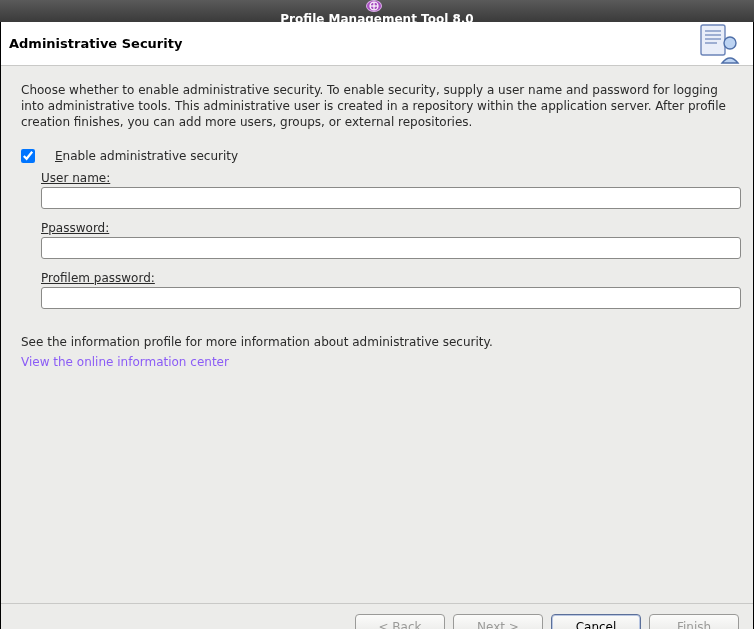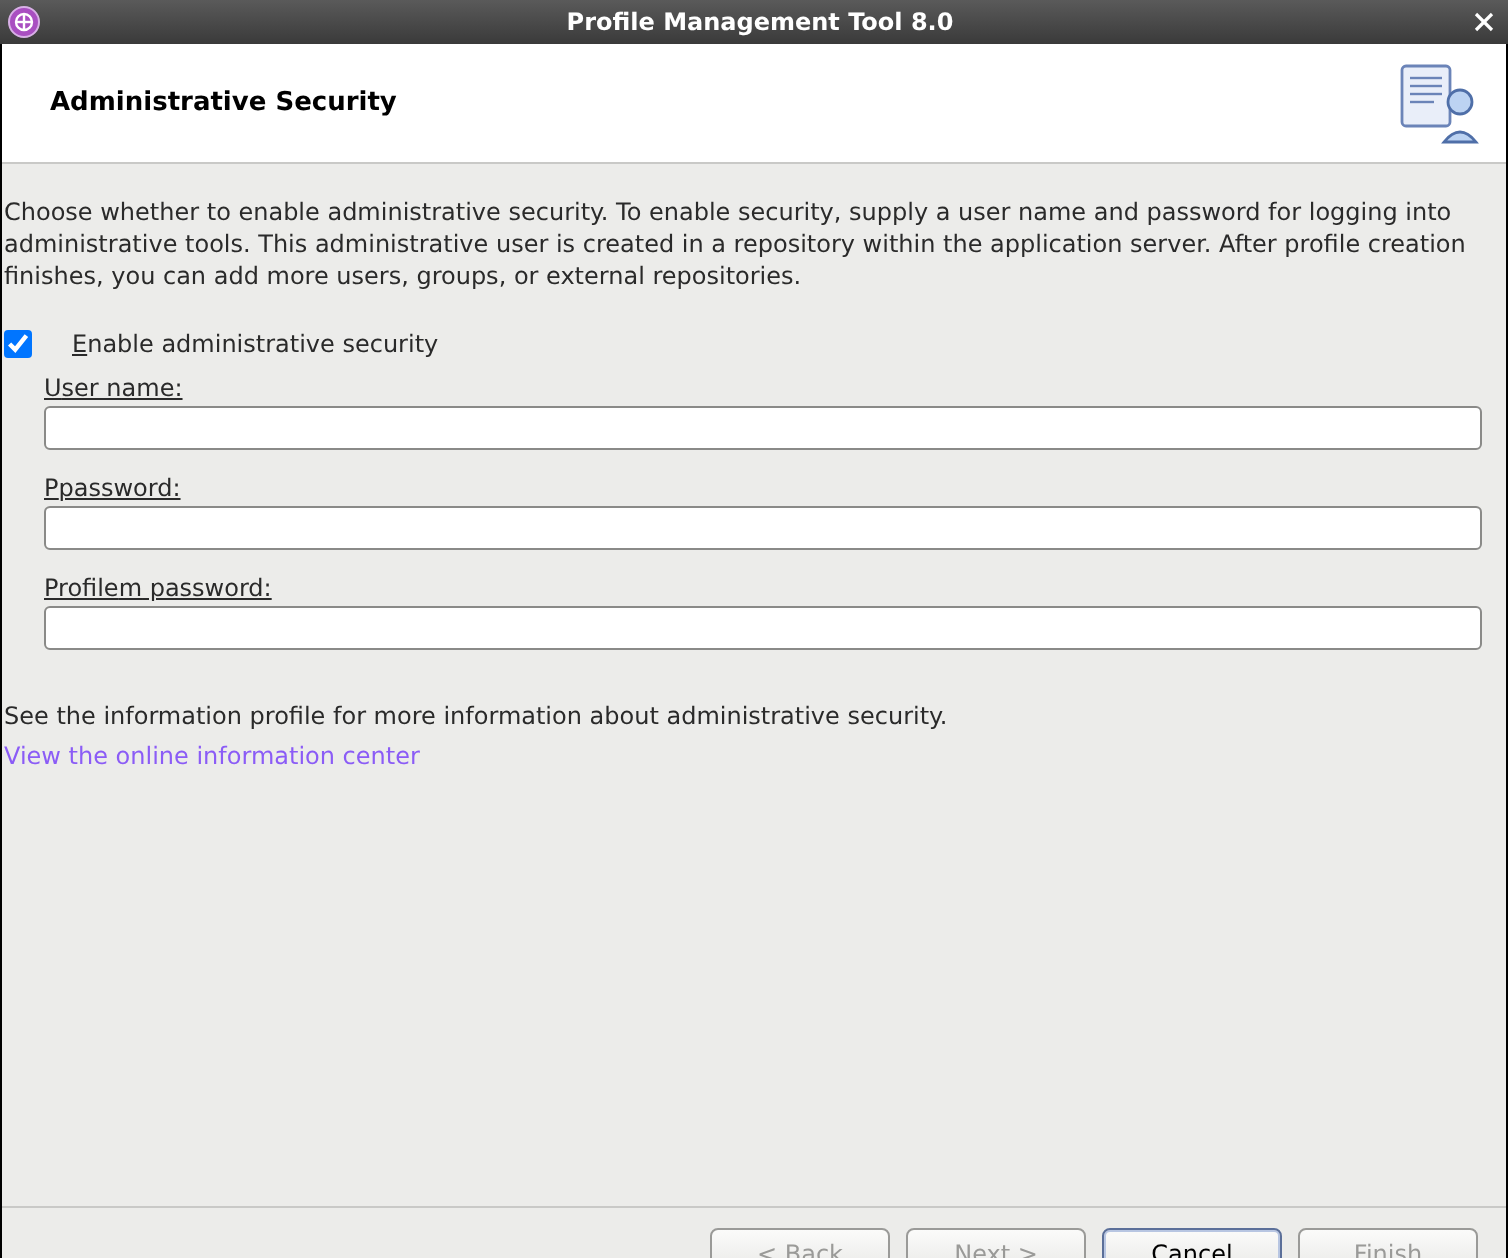--- a/index.html
+++ b/index.html
@@ -16,20 +16,21 @@
   .titlebar {
     height: 22px;
     background: linear-gradient(to bottom, #5a5a5a 0%, #3a3a3a 100%);
     color: #fff;
     display: flex;
     align-items: center;
     font-weight: bold;
     font-size: 12px;
     position: relative;
     padding: 0 4px;
+    flex-direction: column;
   }
   .titlebar .app-icon {
     width: 16px; height:16px;
     border-radius: 50%;
     background: #a94fc1;
     margin-right: 6px;
     display:flex; align-items:center; justify-content:center;
     border:1px solid #d8b0e6;
   }
   .titlebar .app-icon svg { width:10px; height:10px; display:block; }
@@ -47,35 +48,35 @@
   .window-body {
     border:1px solid #000;
     border-top:none;
     height: calc(629px - 1px);
     background:#ececea;
     display:flex;
     flex-direction:column;
   }
   .header-strip {
     background:#fff;
-    height:60px;
+    height:44px;
     display:flex;
     align-items:center;
-    padding: 0 10px 0 24px;
+    padding: 0 10px 0 8px;
     border-bottom:1px solid #c9c9c7;
   }
   .header-strip .page-title {
     font-weight:bold;
     font-size:13px;
     flex:1;
   }
   .header-strip .header-icon { width:46px; height:46px; }
   .content {
     flex:1;
-    padding: 16px 12px 6px 1px;
+    padding: 16px 12px 6px 20px;
     overflow:auto;
     color:#2a2a2a;
   }
   .description { line-height:1.35; margin-bottom:18px; }
   .checkbox-row {
     display:flex; align-items:center; gap:20px; margin-bottom:8px;
   }
   .checkbox-row input[type=checkbox]{ width:14px; height:14px; margin:0; }
   .checkbox-row label { cursor:pointer; }
   .underline-letter { text-decoration: underline; }

